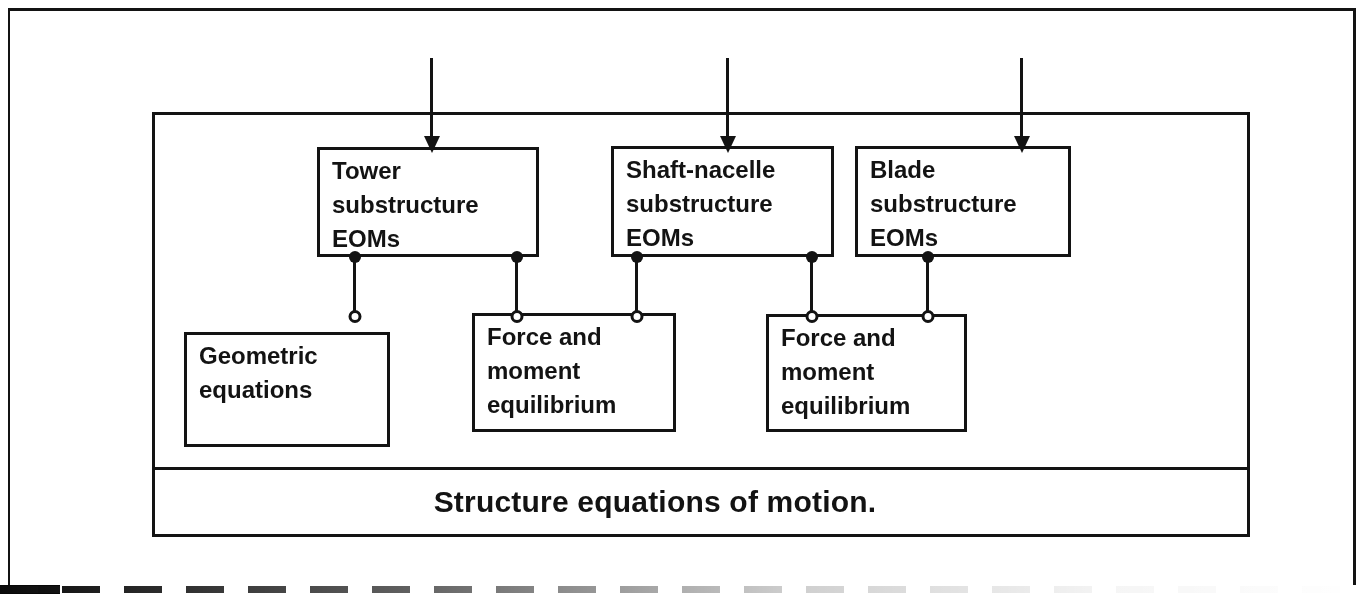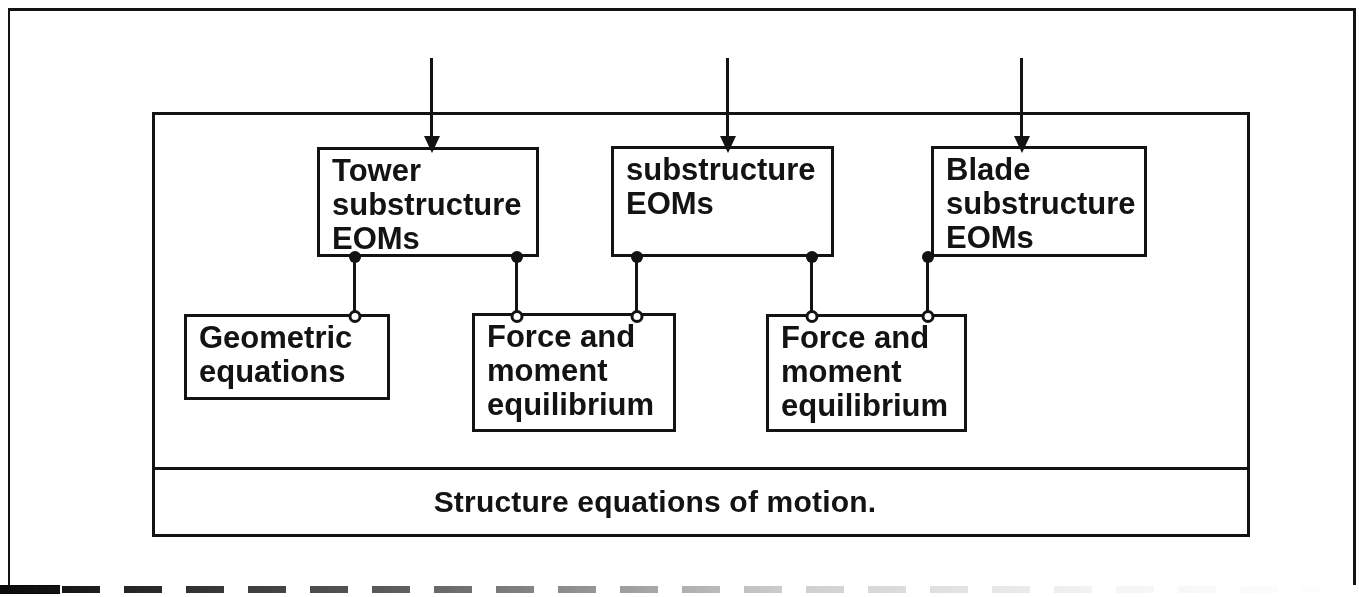--- a/index.html
+++ b/index.html
@@ -40,21 +40,21 @@
   }
   
   .node{
     position:absolute;
     border:3px solid var(--ink);
     background:var(--paper);
     padding:4px 10px 0 12px;
     box-sizing:border-box;
   }
   .node-line{
-    font-size:31px;font-weight:700;line-height:34px;white-space:nowrap;
+    font-size:24px;font-weight:700;line-height:34px;white-space:nowrap;
   }
   
   .arrow{
     position:absolute;top:58px;height:78px;width:3px;
     background:var(--ink);
   }
   .arrow-head{
     position:absolute;top:100%;left:50%;transform:translateX(-50%);
     width:0;height:0;
     border-left:8px solid transparent;
@@ -111,31 +111,32 @@
     </div>
   </div>
 
   <div class="node" style="left:317px;top:147px;width:222px;height:110px">
     <div class="node-line">Tower</div>
     <div class="node-line">substructure</div>
     <div class="node-line">EOMs</div>
   </div>
 
   <div class="node" style="left:611px;top:146px;width:223px;height:111px">
+    <div class="node-line">Shaft-nacelle</div>
     <div class="node-line">substructure</div>
     <div class="node-line">EOMs</div>
   </div>
 
-  <div class="node" style="left:931px;top:146px;width:216px;height:111px">
+  <div class="node" style="left:855px;top:146px;width:216px;height:111px">
     <div class="node-line">Blade</div>
     <div class="node-line">substructure</div>
     <div class="node-line">EOMs</div>
   </div>
 
-  <div class="node" style="left:184px;top:314px;width:206px;height:86px">
+  <div class="node" style="left:184px;top:332px;width:206px;height:115px">
     <div class="node-line">Geometric</div>
     <div class="node-line">equations</div>
   </div>
 
   <div class="node" style="left:472px;top:313px;width:204px;height:119px">
     <div class="node-line">Force and</div>
     <div class="node-line">moment</div>
     <div class="node-line">equilibrium</div>
   </div>
 

